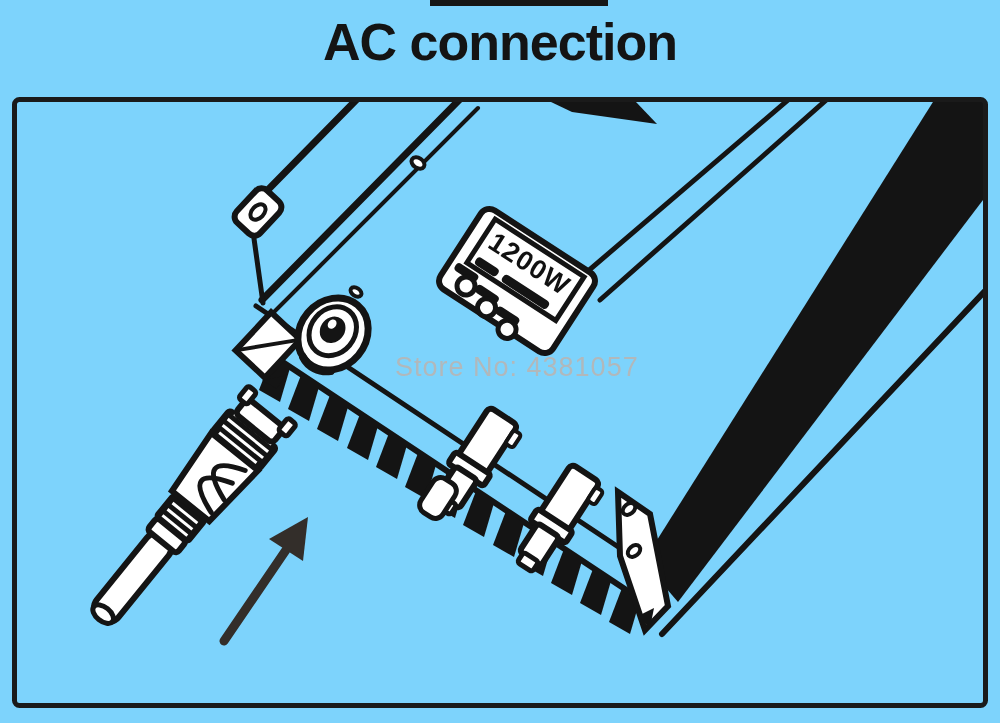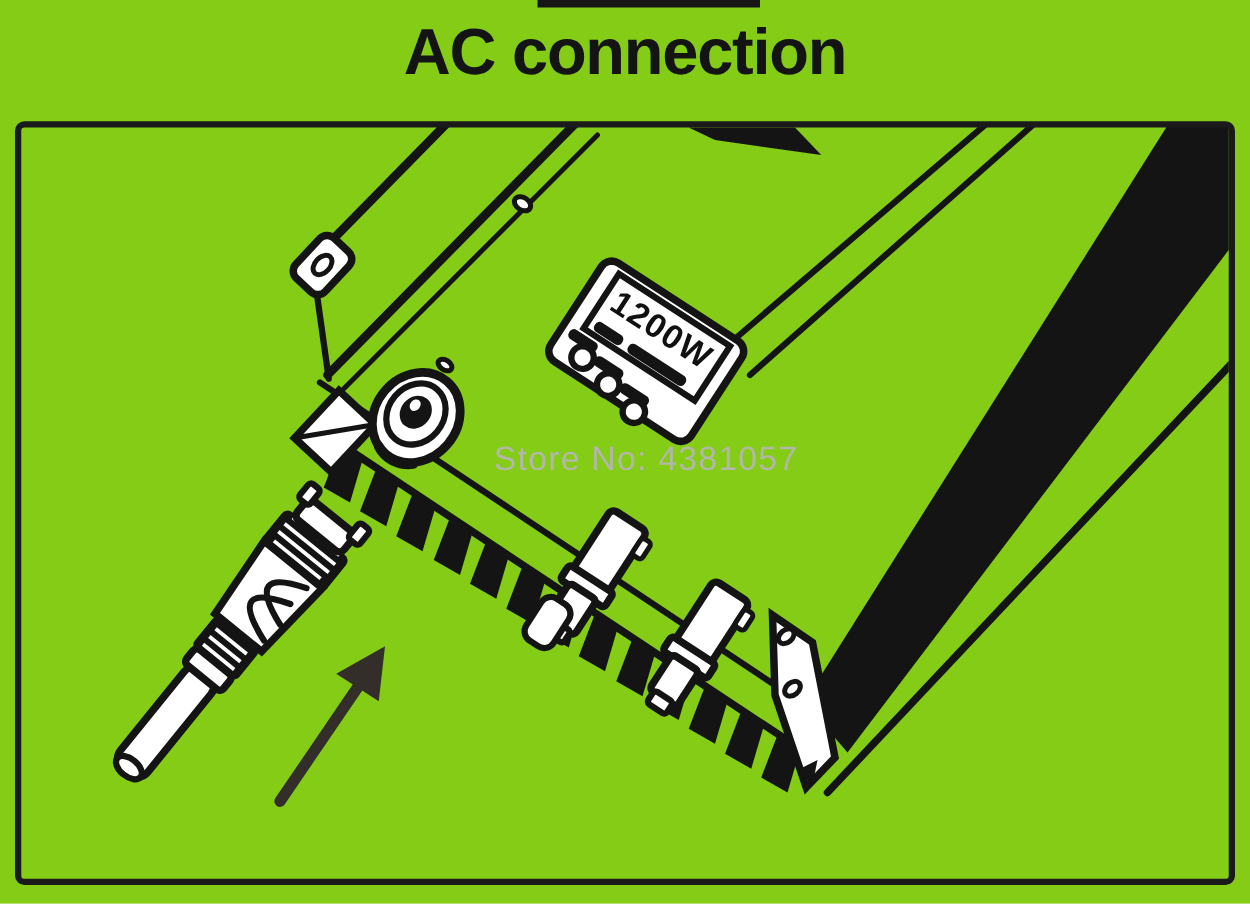--- a/index.html
+++ b/index.html
@@ -1,16 +1,16 @@
 <!DOCTYPE html>
 <html><head>
 <meta charset="utf-8">
 <style>
   html,body{margin:0;padding:0;background:#ffffff;}
-  #stage{position:relative;width:1000px;height:723px;background:#84cc16;overflow:hidden;
+  #stage{position:relative;width:1000px;height:723px;background:#7dd3fc;overflow:hidden;
          font-family:"Liberation Sans",sans-serif;}
   #crop-bar{position:absolute;left:430px;top:0;width:178px;height:6px;background:#161616;}
   #title{position:absolute;left:0;right:0;top:12px;text-align:center;
          font-size:52px;font-weight:700;letter-spacing:-1px;color:#141414;}
   svg{position:absolute;left:0;top:0;}
   .ln{stroke:#141414;fill:none;stroke-linecap:round;}
   .wt{fill:#ffffff;stroke:#141414;}
   .blk{fill:#141414;stroke:none;}
   .lcd-text{font-family:"Liberation Sans",sans-serif;font-weight:700;font-size:27px;fill:#111;letter-spacing:1px;}
   .wm{font-family:"Liberation Sans",sans-serif;font-size:27px;letter-spacing:1px;opacity:.92;}

